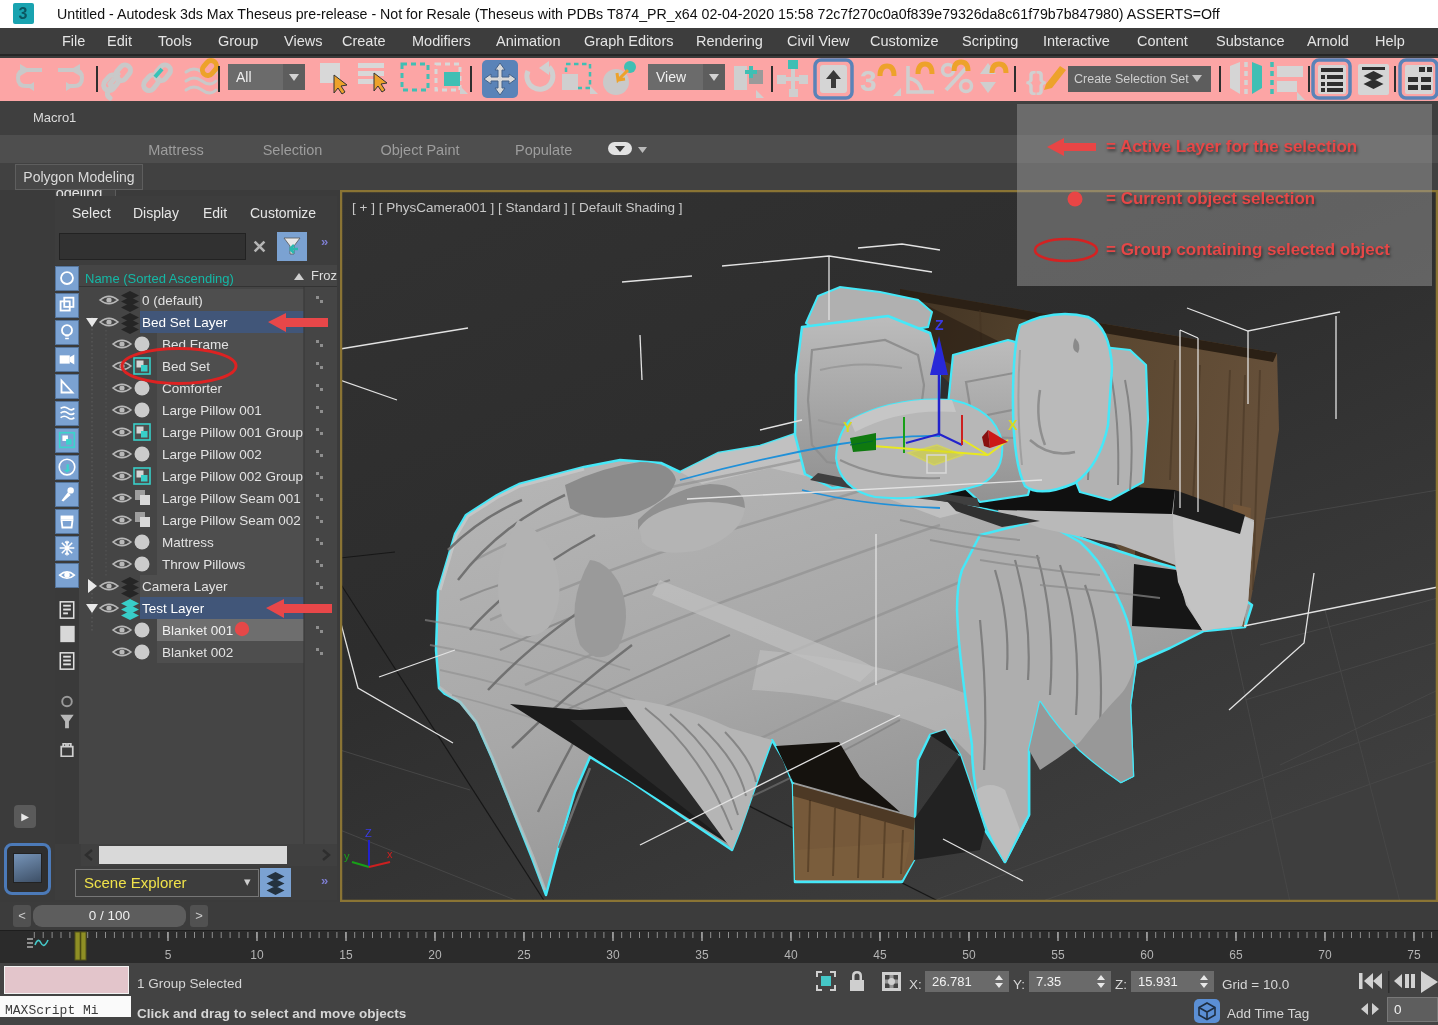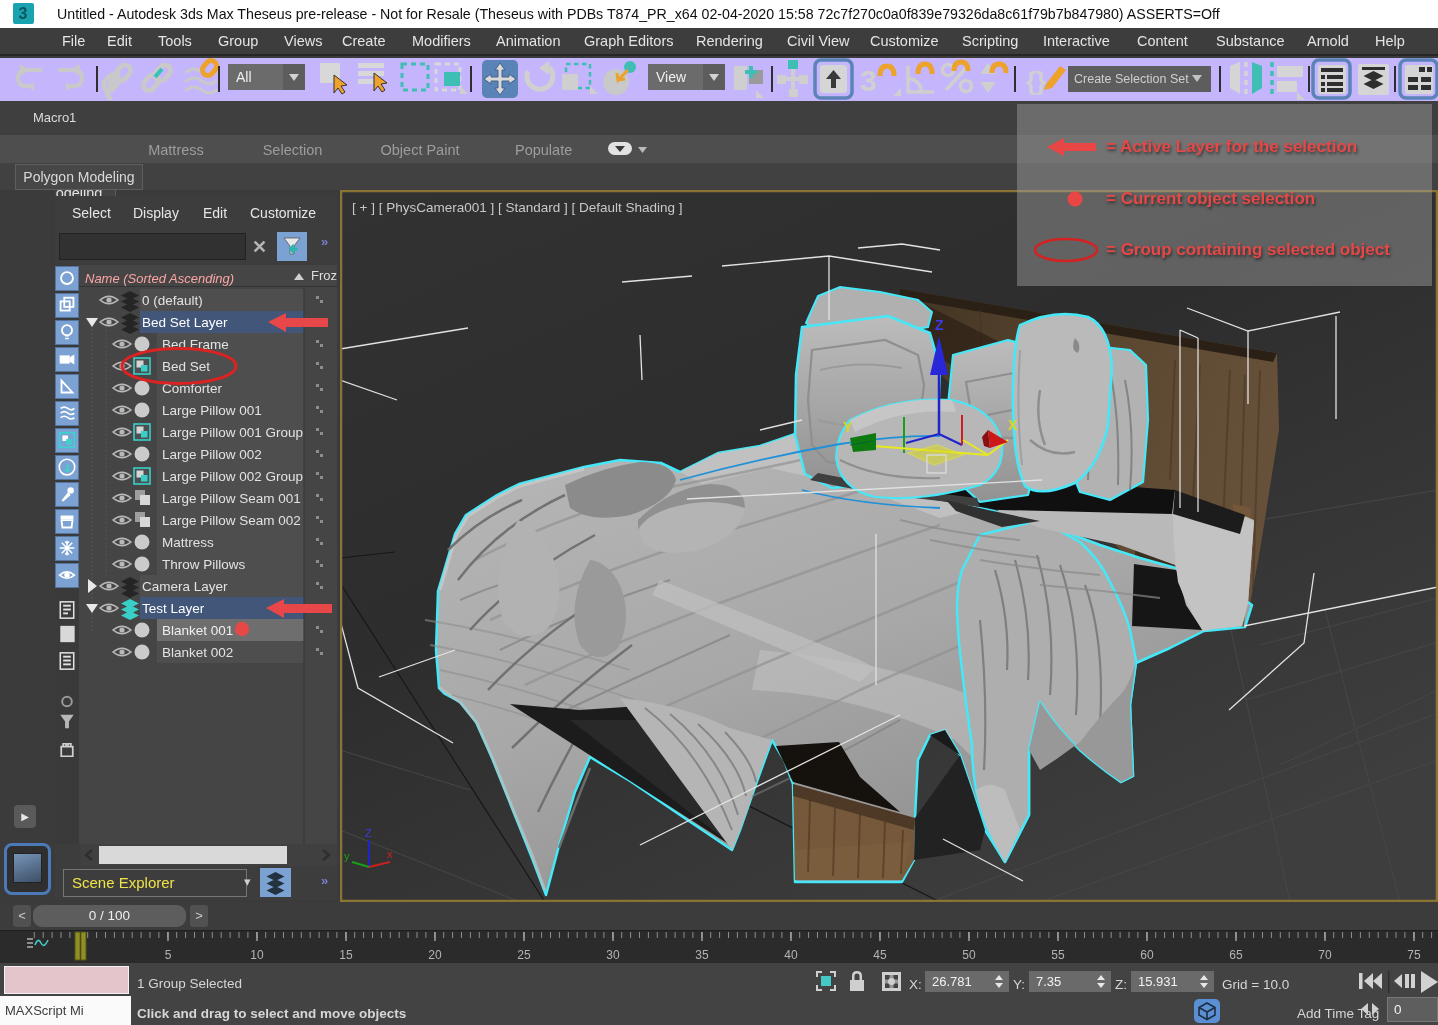--- a/index.html
+++ b/index.html
@@ -8,21 +8,21 @@
 #page { position:relative; width:1438px; height:1025px; }
 .abs { position:absolute; }
 
 #titlebar { left:0; top:0; width:1438px; height:28px; background:#ffffff; color:#111; }
 #titlebar .txt { position:absolute; left:57px; top:6px; font-size:14.2px; color:#101010; white-space:nowrap; }
 #logo3 { position:absolute; left:13px; top:3px; width:23px; height:22px; }
 
 #menubar { left:0; top:28px; width:1438px; height:28px; background:#3d3d3d; border-bottom:2px solid #262626; }
 #menubar span { position:absolute; top:5px; font-size:14.5px; color:#e4e4e4;margin-left:48px; }
 
-#toolbar { left:0; top:58px; width:1438px; height:43px; background:#c4b5fd; }
+#toolbar { left:0; top:58px; width:1438px; height:43px; background:#fca5a5; }
 
 #macrorow { left:0; top:101px; width:1438px; height:34px; background:#3f3f3f; }
 #macrorow .m { position:absolute; left:33px; top:9px; font-size:13px; color:#dcdcdc; }
 
 #ribbontabs { left:0; top:135px; width:1438px; height:28px; background:#4e4e4e; }
 .rtab { position:absolute; top:3px; height:25px; font-size:14.5px; color:#9d9d9d; text-align:center; line-height:24px; }
 .rtab.active { background:#434343; border:1px solid #5c5c5c; border-bottom:none; color:#e3e3e3;margin-top:42px; }
 #panelrow { left:0; top:163px; width:1438px; height:27px; background:#414141; }
 #pmtab { position:absolute; left:15px; top:1px; width:128px; height:26px; background:#474747;
   border:1px solid #5e5e5e; color:#dadada; font-size:14px; text-align:center; line-height:24px; }
@@ -30,30 +30,30 @@
 #gutter { left:0; top:190px; width:55px; height:712px; background:#3b3b3b; }
 
 #sepanel { left:55px; top:196px; width:282px; height:704px; background:#3d3d3d; }
 #semenu span { position:absolute; top:9px; font-size:14px; color:#e6e6e6; }
 #sesearch { position:absolute; left:4px; top:37px; width:187px; height:27px; background:#313131; border:1px solid #222; }
 #sefilter { position:absolute; left:222px; top:36px; width:30px; height:29px; background:#7ba2d2; }
 #sex { position:absolute; left:197px; top:40px; width:18px; height:18px; color:#b5b5b5; font-size:18px; font-weight:bold; }
 #sechev { position:absolute; left:266px; top:38px; color:#7d7dd0; font-size:13px; font-weight:bold; }
 
 #sehead { position:absolute; left:24px; top:69px; width:258px; height:22px; background:#454545; border-bottom:1px solid #333; }
-#sehead .t { position:absolute; left:6px; top:6px; font-size:13px; color:#fca5a5;font-style:italic; }
+#sehead .t { position:absolute; left:6px; top:6px; font-size:13px; color:#14b8a6; }
 #sehead .fz { position:absolute; left:232px; top:3px; font-size:13px; color:#dedede; }
 
 #setree { position:absolute; left:24px; top:91px; width:258px; height:557px; background:#454545; }
 
 #sestrip { position:absolute; left:0; top:69px; width:24px; height:579px; background:#3a3a3a; }
 .sbtn { position:absolute; left:0; width:24px; height:25px; background:#7ba2d2; border:1px solid #55759c; }
 
 #sescroll { position:absolute; left:26px; top:648px; width:256px; height:22px; background:#404040; }
-#secombo { position:absolute; left:8px; top:673px; width:184px; height:28px; border:1px solid #767676; color:#f0e24a; font-size:15px; line-height:26px; padding-left:8px; }
+#secombo { position:absolute; left:20px; top:673px; width:184px; height:28px; border:1px solid #767676; color:#f0e24a; font-size:15px; line-height:26px; padding-left:8px; }
 #selayerbtn { position:absolute; left:205px; top:672px; width:31px; height:29px; background:#7ba2d2; }
 #secombodrop { position:absolute; left:189px; top:678px; color:#cfcfcf; font-size:13px; }
 #sechev2 { position:absolute; left:266px; top:677px; color:#7d7dd0; font-size:13px; font-weight:bold; }
 
 #viewport { left:340px; top:190px; width:1098px; height:712px; }
 
 #legend { left:1017px; top:104px; width:415px; height:182px; background:rgba(158,158,158,0.47); }
 .lrow { position:absolute; left:89px; font-size:17px; font-weight:bold; color:#e64747;
   text-shadow:1px 2px 3px rgba(0,0,0,0.55); white-space:nowrap; }
 
@@ -1125,21 +1125,21 @@
         <text x="1414" y="28" font-size="12" fill="#b4b4b4" text-anchor="middle" font-family="Liberation Sans, sans-serif">75</text>
         <g stroke="#b0b0b0" stroke-width="1.5" fill="none">
           <path d="M27 8 L33 8 M27 12 L33 12 M27 16 L33 16"></path>
         </g>
         <path d="M35 14 Q38 6 41 12 Q44 18 48 9" stroke="#45c8c8" stroke-width="1.6" fill="none"></path>
         <rect x="75" y="1" width="11" height="28" fill="#8f8f25" stroke="#55551a" stroke-width="1"></rect>
         <line x1="80.5" y1="1" x2="80.5" y2="29" stroke="#4a4a12" stroke-width="1.6"></line>
       </svg></div>
   <div id="statusbar" class="abs">
     <div style="position:absolute;left:4px;top:3px;width:125px;height:28px;background:#e3c5cb;border:1px solid #f2f2f2;"></div>
-    <div style="position:absolute;left:0;top:33px;width:131px;height:29px;background:#fafafa;font-family:Liberation Sans, sans-serif;font-size:13px;color:#3c3c3c;line-height:29px;padding-left:5px;">MAXScript Mi</div>
+    <div style="position:absolute;left:0;top:33px;width:131px;height:21px;background:#fafafa;font-family:Liberation Mono, monospace;font-size:13px;color:#3c3c3c;line-height:29px;padding-left:5px;">MAXScript Mi</div>
     <div class="slabel" style="left:137px;top:13px;">1 Group Selected</div>
     <div class="slabel" style="left:137px;top:43px;font-weight:bold;">Click and drag to select and move objects</div>
     <svg style="position:absolute;left:813px;top:7px;" width="92" height="24">
       <g stroke="#cfcfcf" stroke-width="2" fill="none">
         <path d="M4 7 L4 2 L9 2 M17 2 L22 2 L22 7 M22 15 L22 20 L17 20 M9 20 L4 20 L4 15"></path>
       </g>
       <rect x="8" y="6" width="10" height="10" fill="#45c8c8"></rect>
       <g fill="#cfcfcf">
           <path d="M39 10 L39 6 Q39 1 44 1 Q49 1 49 6 L49 10 L51 10 L51 21 L37 21 L37 10 Z M41.5 10 L46.5 10 L46.5 6 Q46.5 3.5 44 3.5 Q41.5 3.5 41.5 6 Z"></path>
         </g>
@@ -1166,21 +1166,21 @@
     <svg style="position:absolute;left:1197px;top:10px;" width="14" height="17">
         <path d="M3 7 L11 7 L7 2 Z M3 10 L11 10 L7 15 Z" fill="#e8e8e8"></path>
       </svg>
     <div class="slabel" style="left:1222px;top:14px;">Grid = 10.0</div>
     <div style="position:absolute;left:1194px;top:36px;width:26px;height:24px;background:#5b8fd4;border-radius:5px;"><svg width="26" height="24">
           <g stroke="#1e2e40" stroke-width="1.6" fill="none">
             <path d="M13 4 L21 8.5 L21 16 L13 20.5 L5 16 L5 8.5 Z"></path>
             <path d="M5 8.5 L13 13 L21 8.5 M13 13 L13 20.5"></path>
           </g>
         </svg></div>
-    <div class="slabel" style="left:1297px;top:43px;">Add Time Tag</div>
+    <div class="slabel" style="left:1227px;top:43px;">Add Time Tag</div>
     <svg style="position:absolute;left:1355px;top:6px;" width="83" height="28">
       <g fill="#d2d2d2">
         <rect x="4" y="4" width="3.5" height="16"></rect>
         <path d="M18 4 L9 12 L18 20 Z"></path>
           <path d="M27 4 L18 12 L27 20 Z"></path>
         <rect x="33" y="2" width="1.5" height="22" fill="#2e2e2e"></rect>
         <path d="M47 5 L39 12 L47 19 Z"></path>
           <rect x="50" y="5" width="4" height="14"></rect>
           <rect x="56" y="5" width="4" height="14"></rect>
         <path d="M66 2 L83 13 L66 24 Z"></path>

